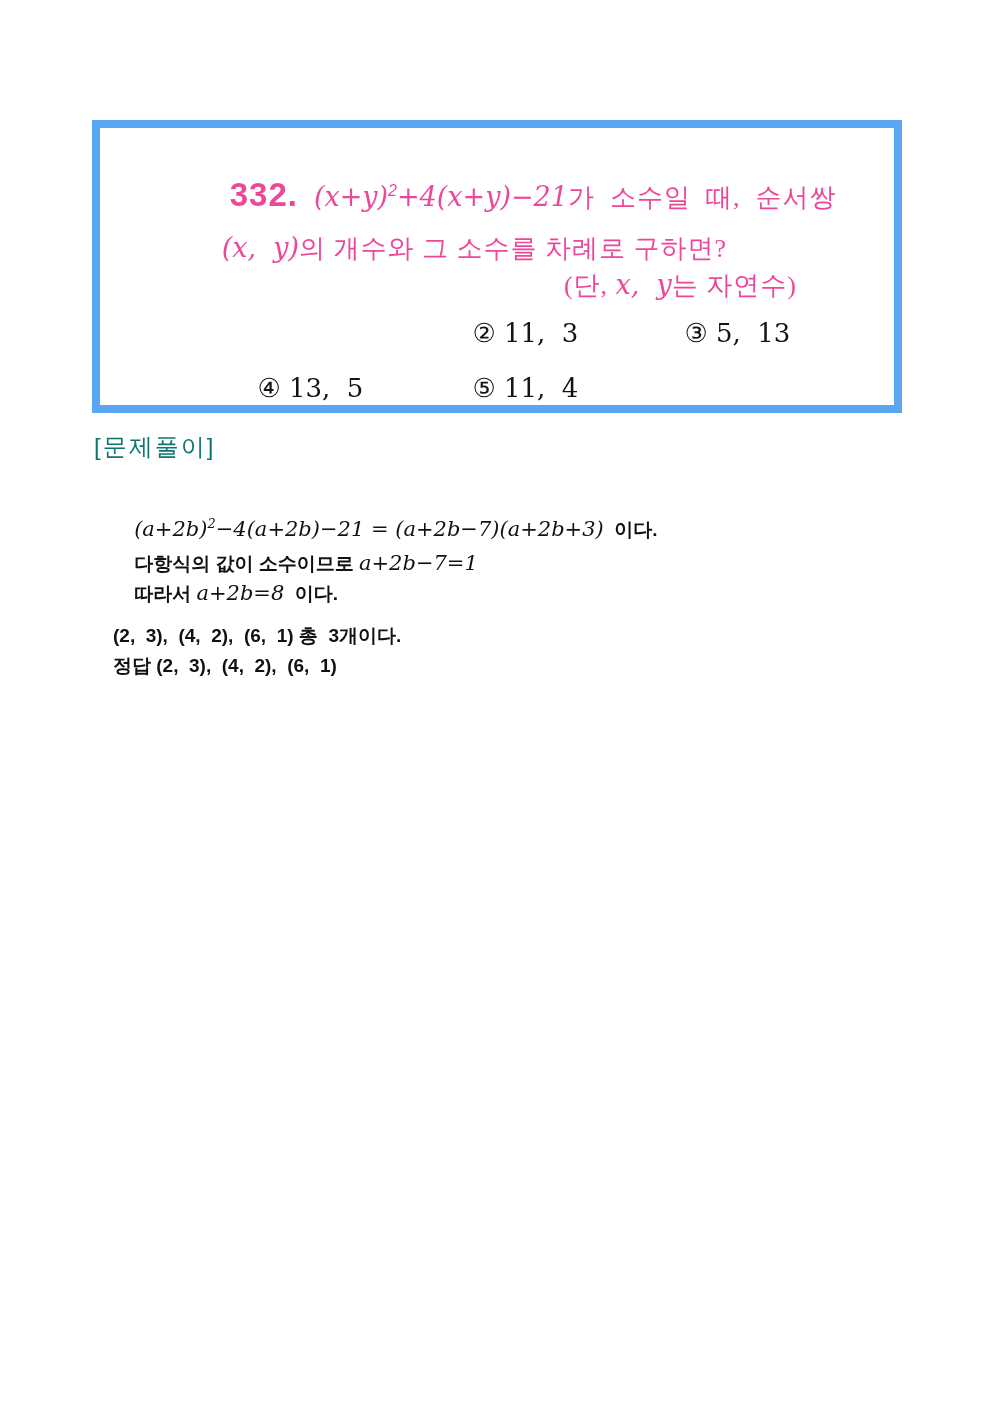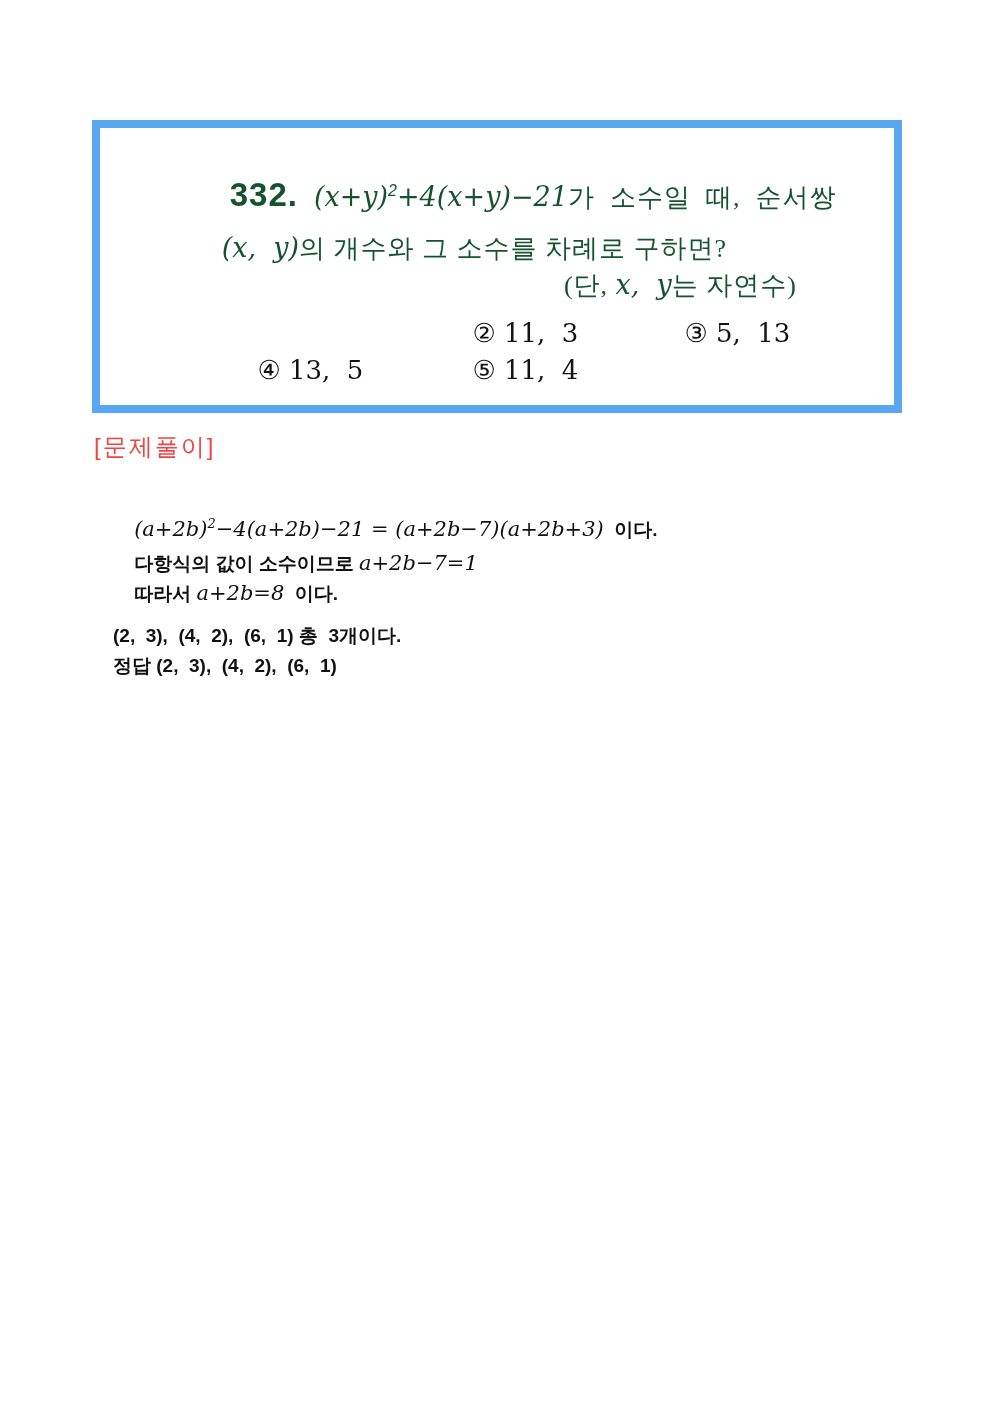--- a/index.html
+++ b/index.html
@@ -27,21 +27,21 @@
     left: 92px;
     top: 120px;
     width: 794px;
     height: 277px;
     border: 8px solid #58a7f0;
     background: #ffffff;
   }
   .p-line {
     position: absolute;
     white-space: pre;
-    color: #14532d;
+    color: #ec4899;
   }
   .p-num {
     font-family: "Liberation Sans", sans-serif;
     font-weight: bold;
     font-size: 33px;
     letter-spacing: 1px;
   }
   .math {
     font-family: "DejaVu Serif", serif;
     font-style: italic;
@@ -71,34 +71,34 @@
     white-space: pre;
     font-family: "DejaVu Serif", serif;
     font-size: 26px;
     color: #141414;
   }
   .choice .marker {
     font-size: 26px;
     margin-right: 8px;
   }
   .c-r1 { top: 160px; }
-  .c-r2 { top: 197px; }
+  .c-r2 { top: 215px; }
   .c-c1 { left: 108px; }
   .c-c2 { left: 323px; }
   .c-c3 { left: 535px; }
 
   
   .sol-header {
     position: absolute;
     left: 94px;
     top: 431px;
     font-size: 24px;
     font-weight: normal;
     letter-spacing: 2px;
-    color: #ef4444;
+    color: #0f766e;
     white-space: pre;
   }
   .sol-line {
     position: absolute;
     left: 113px;
     white-space: pre;
     font-family: "Liberation Sans", sans-serif;
     font-size: 19px;
     font-weight: bold;
     color: #111111;

